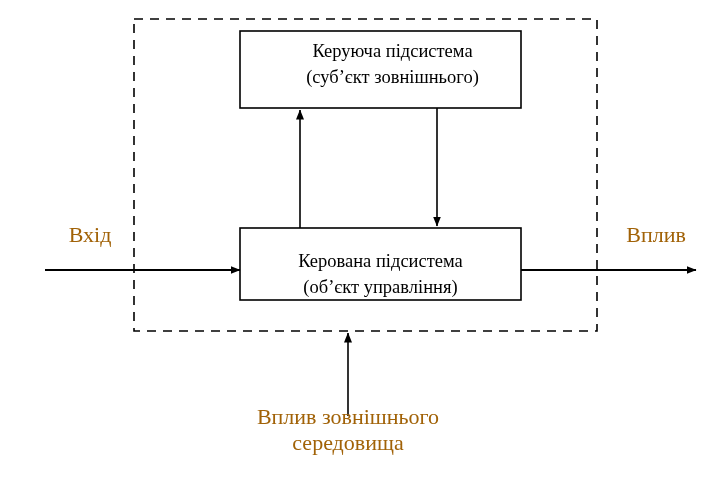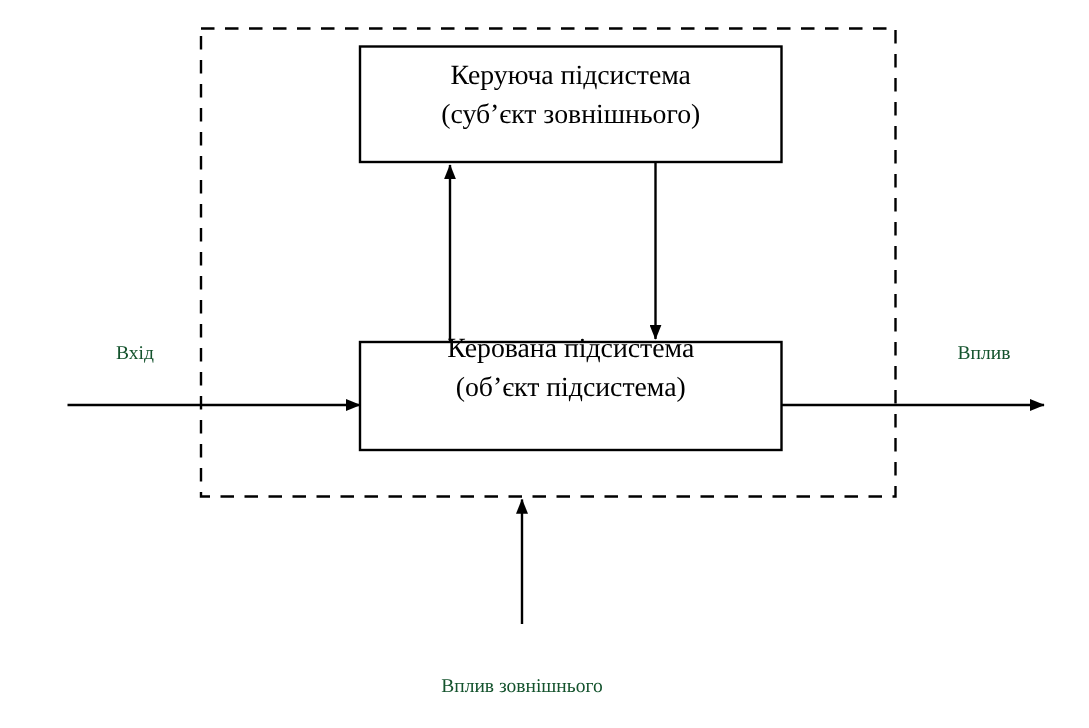--- a/index.html
+++ b/index.html
@@ -28,49 +28,50 @@
     position: absolute;
     text-align: center;
     font-size: 18.5px;
     line-height: 26px;
     color: #000000;
     white-space: nowrap;
     pointer-events: none;
   }
   .freetext {
     position: absolute;
-    font-size: 13px;
+    font-size: 22px;
     line-height: 26px;
-    color: #14532d;
+    color: #a16207;
     white-space: nowrap;
     text-align: center;
   }
   #top-box-text {
     left: 240px;
     top: 38px;
     width: 281px;
+    padding-left: 12px;
   }
   #bottom-box-text {
     left: 240px;
-    top: 220px;
+    top: 248px;
     width: 281px;
   }
   #input-label {
     left: 20px;
     top: 222px;
     width: 140px;
   }
   #output-label {
     left: 586px;
     top: 222px;
     width: 140px;
   }
   #env-label {
     left: 228px;
-    top: 444px;
+    top: 404px;
     width: 240px;
   }
 </style>
 </head>
 <body>
 
 <div id="canvas">
 
   <svg class="layer" viewBox="0 0 726 485" xmlns="http://www.w3.org/2000/svg">
     <defs>
@@ -96,24 +97,25 @@
     <line x1="348" y1="416" x2="348" y2="333" stroke="#000000" stroke-width="1.6" marker-end="url(#arrowhead)"></line>
   </svg>
 
   <div class="boxtext" id="top-box-text">
     <div>Керуюча підсистема</div>
     <div>(суб’єкт зовнішнього)</div>
   </div>
 
   <div class="boxtext" id="bottom-box-text">
     <div>Керована підсистема</div>
-    <div>(об’єкт підсистема)</div>
+    <div>(об’єкт управління)</div>
   </div>
 
   <div class="freetext" id="input-label">Вхід</div>
 
   <div class="freetext" id="output-label">Вплив</div>
 
   <div class="freetext" id="env-label">
     <div>Вплив зовнішнього</div>
+    <div>середовища</div>
   </div>
 
 </div>
 
 </body></html>

